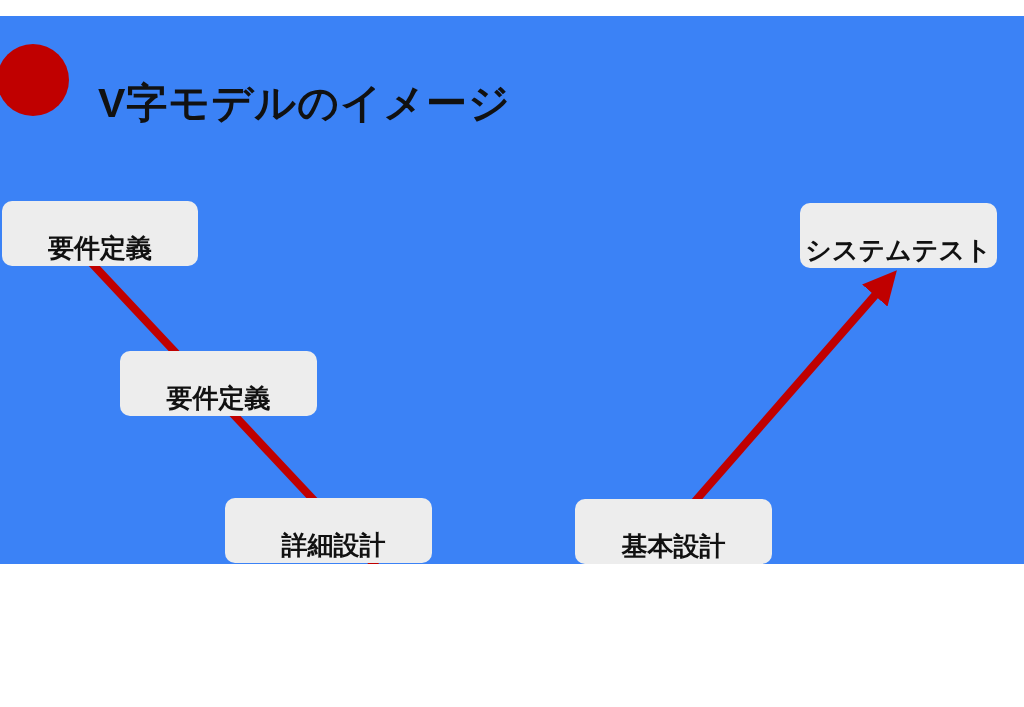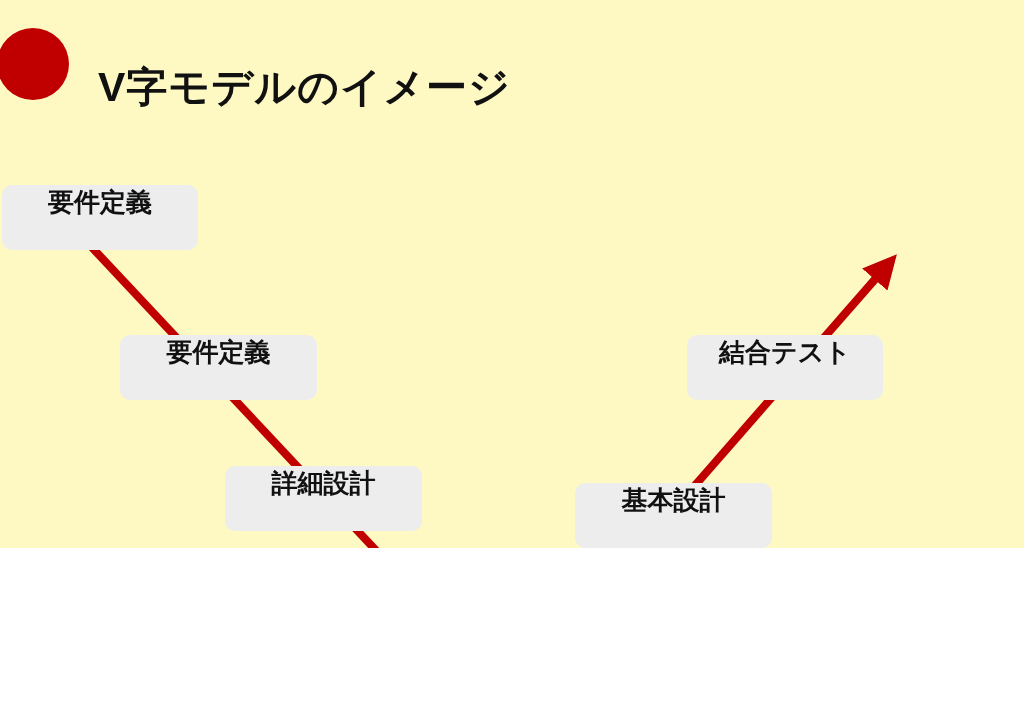--- a/index.html
+++ b/index.html
@@ -1,22 +1,23 @@
 <!DOCTYPE html>
 <html><head>
 <meta charset="utf-8">
 <style>
   html, body { margin: 0; padding: 0; background: #ffffff; }
   .stage {
     position: relative;
     width: 1024px;
     height: 548px;
-    background: #fef9c3;
+    background: #3b82f6;
     overflow: hidden;
     font-family: "Liberation Sans", "DejaVu Sans", sans-serif;
+    margin-top: 16px;
   }
   .title-bullet {
     position: absolute;
     left: -3px;
     top: 28px;
     width: 72px;
     height: 72px;
     border-radius: 50%;
     background: #C00000;
   }
@@ -36,30 +37,30 @@
     left: 0;
     top: 0;
     z-index: 1;
   }
   .node {
     position: absolute;
     z-index: 2;
     background: #EDEDED;
     border-radius: 10px;
     display: flex;
-    align-items: flex-start;
+    align-items: flex-end;
     justify-content: center;
     font-size: 26px;
     font-weight: bold;
     color: #111111;
     white-space: nowrap;
   }
   .node-requirements     { left:   2px; top: 185px; width: 196px; height: 65px; }
   .node-basic-design     { left: 120px; top: 335px; width: 197px; height: 65px; }
-  .node-detailed-design  { left: 225px; top: 466px; width: 197px; height: 65px; }
+  .node-detailed-design  { left: 225px; top: 482px; width: 197px; height: 65px; padding-left: 10px; }
   .node-development      { left: 404px; top: 632px; width: 196px; height: 63px; }
   .node-unit-test        { left: 575px; top: 483px; width: 197px; height: 65px; }
   .node-integration-test { left: 687px; top: 335px; width: 196px; height: 65px; }
   .node-system-test      { left: 800px; top: 187px; width: 197px; height: 65px; }
 </style>
 </head>
 <body>
 
 <div class="stage">
 
@@ -81,17 +82,17 @@
   </div>
   <div class="node node-basic-design">
     <span>要件定義</span>
   </div>
   <div class="node node-detailed-design">
     <span>詳細設計</span>
   </div>
   <div class="node node-unit-test">
     <span>基本設計</span>
   </div>
-  <div class="node node-integration-test">
-    <span>結合テスト</span>
+  <div class="node node-system-test">
+    <span>システムテスト</span>
   </div>
 
 </div>
 
 </body></html>

